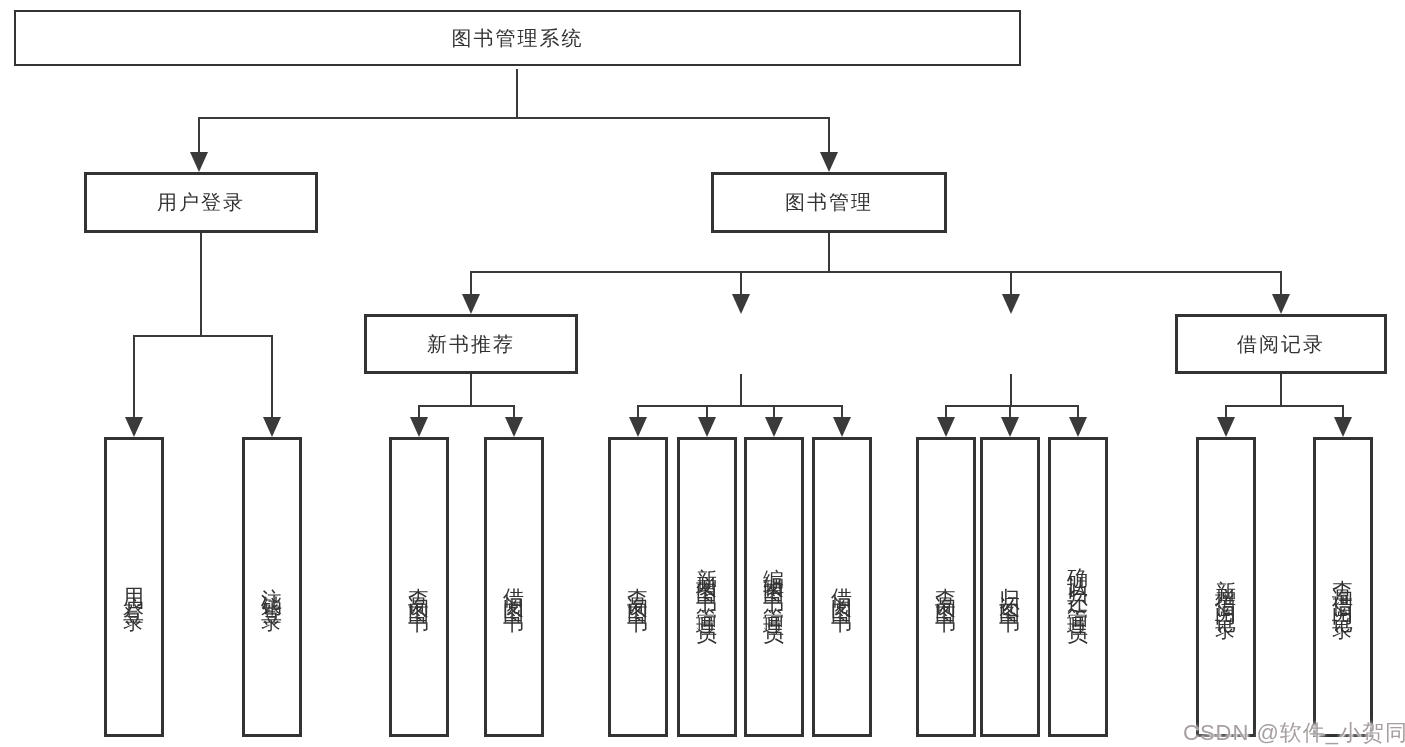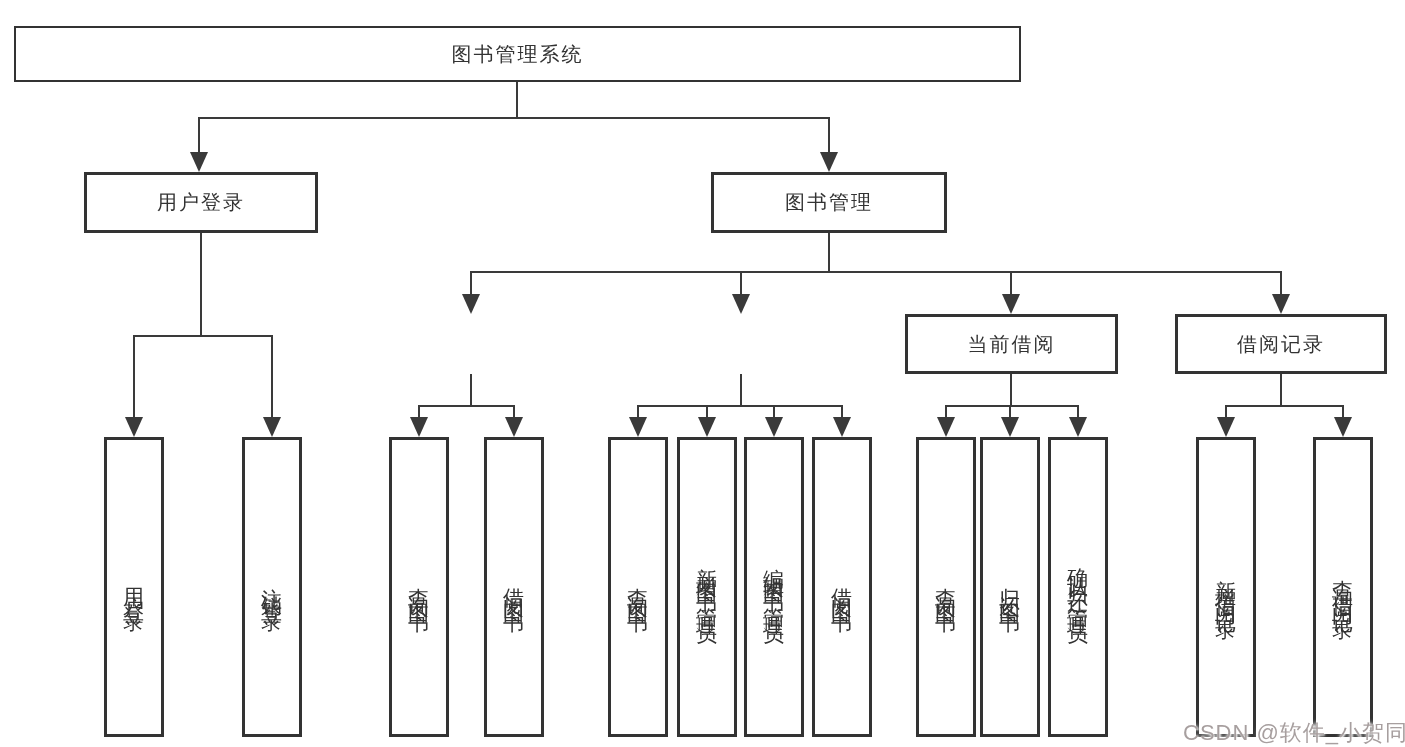--- a/index.html
+++ b/index.html
@@ -86,33 +86,33 @@
   <div class="l" style="left:1077px;top:405px;width:2px;height:14px;"></div>
   <div class="ah" style="left:1069px;top:417px;"></div>
 
   <div class="l" style="left:1280px;top:374px;width:2px;height:33px;"></div>
   <div class="l" style="left:1225px;top:405px;width:119px;height:2px;"></div>
   <div class="l" style="left:1225px;top:405px;width:2px;height:14px;"></div>
   <div class="ah" style="left:1217px;top:417px;"></div>
   <div class="l" style="left:1342px;top:405px;width:2px;height:14px;"></div>
   <div class="ah" style="left:1334px;top:417px;"></div>
 
-  <div class="box root" style="left:14px;top:26px;width:1007px;height:56px;">
+  <div class="box root" style="left:14px;top:10px;width:1007px;height:56px;">
     <span class="hlabel">图书管理系统</span>
   </div>
 
   <div class="box" style="left:84px;top:172px;width:234px;height:61px;">
     <span class="hlabel">用户登录</span>
   </div>
   <div class="box" style="left:711px;top:172px;width:236px;height:61px;">
     <span class="hlabel">图书管理</span>
   </div>
 
-  <div class="box" style="left:905px;top:314px;width:213px;height:60px;">
-    <span class="hlabel">当前借阅</span>
+  <div class="box" style="left:364px;top:314px;width:214px;height:60px;">
+    <span class="hlabel">新书推荐</span>
   </div>
   <div class="box" style="left:1175px;top:314px;width:212px;height:60px;">
     <span class="hlabel">借阅记录</span>
   </div>
 
   <div class="box vbox" style="left:104px;top:437px;width:60px;height:300px;">
     <span class="vlabel">用户登录</span>
   </div>
   <div class="box vbox" style="left:242px;top:437px;width:60px;height:300px;">
     <span class="vlabel">注销登录</span>

